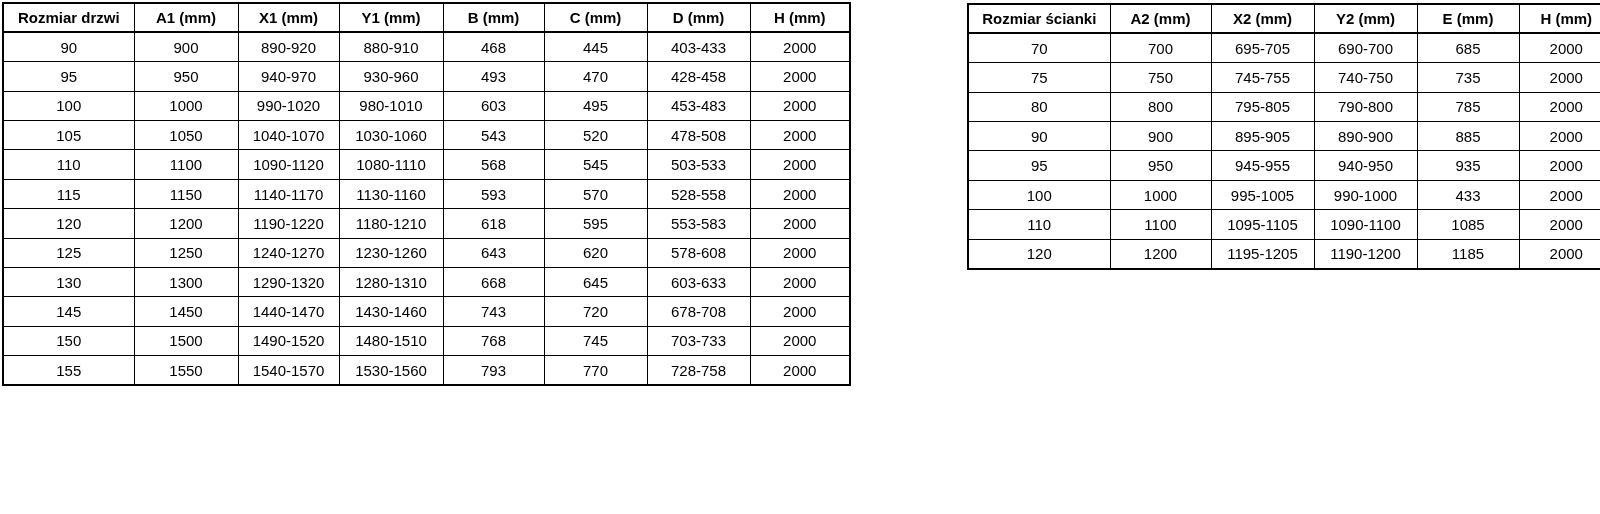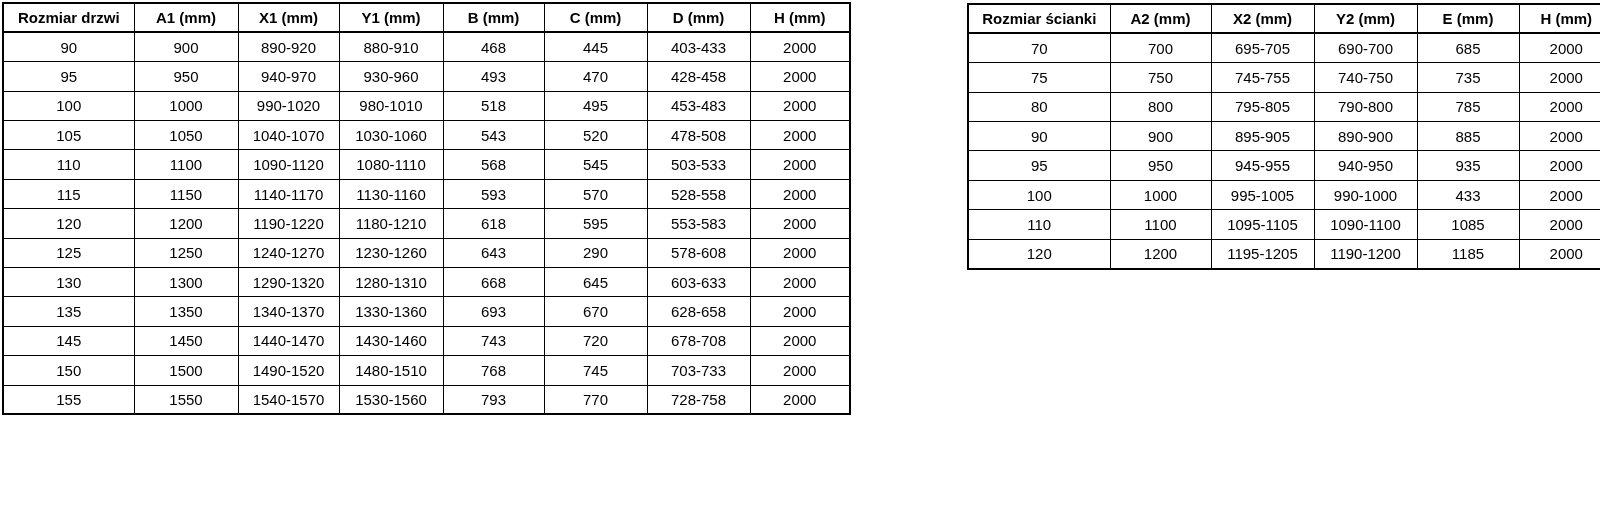--- a/index.html
+++ b/index.html
@@ -91,21 +91,21 @@
           <td>493</td>
           <td>470</td>
           <td>428-458</td>
           <td>2000</td>
         </tr>
         <tr>
           <td>100</td>
           <td>1000</td>
           <td>990-1020</td>
           <td>980-1010</td>
-          <td>518</td>
+          <td>603</td>
           <td>495</td>
           <td>453-483</td>
           <td>2000</td>
         </tr>
         <tr>
           <td>105</td>
           <td>1050</td>
           <td>1040-1070</td>
           <td>1030-1060</td>
           <td>543</td>
@@ -142,42 +142,32 @@
           <td>595</td>
           <td>553-583</td>
           <td>2000</td>
         </tr>
         <tr>
           <td>125</td>
           <td>1250</td>
           <td>1240-1270</td>
           <td>1230-1260</td>
           <td>643</td>
-          <td>290</td>
+          <td>620</td>
           <td>578-608</td>
           <td>2000</td>
         </tr>
         <tr>
           <td>130</td>
           <td>1300</td>
           <td>1290-1320</td>
           <td>1280-1310</td>
           <td>668</td>
           <td>645</td>
           <td>603-633</td>
-          <td>2000</td>
-        </tr>
-        <tr>
-          <td>135</td>
-          <td>1350</td>
-          <td>1340-1370</td>
-          <td>1330-1360</td>
-          <td>693</td>
-          <td>670</td>
-          <td>628-658</td>
           <td>2000</td>
         </tr>
         <tr>
           <td>145</td>
           <td>1450</td>
           <td>1440-1470</td>
           <td>1430-1460</td>
           <td>743</td>
           <td>720</td>
           <td>678-708</td>

